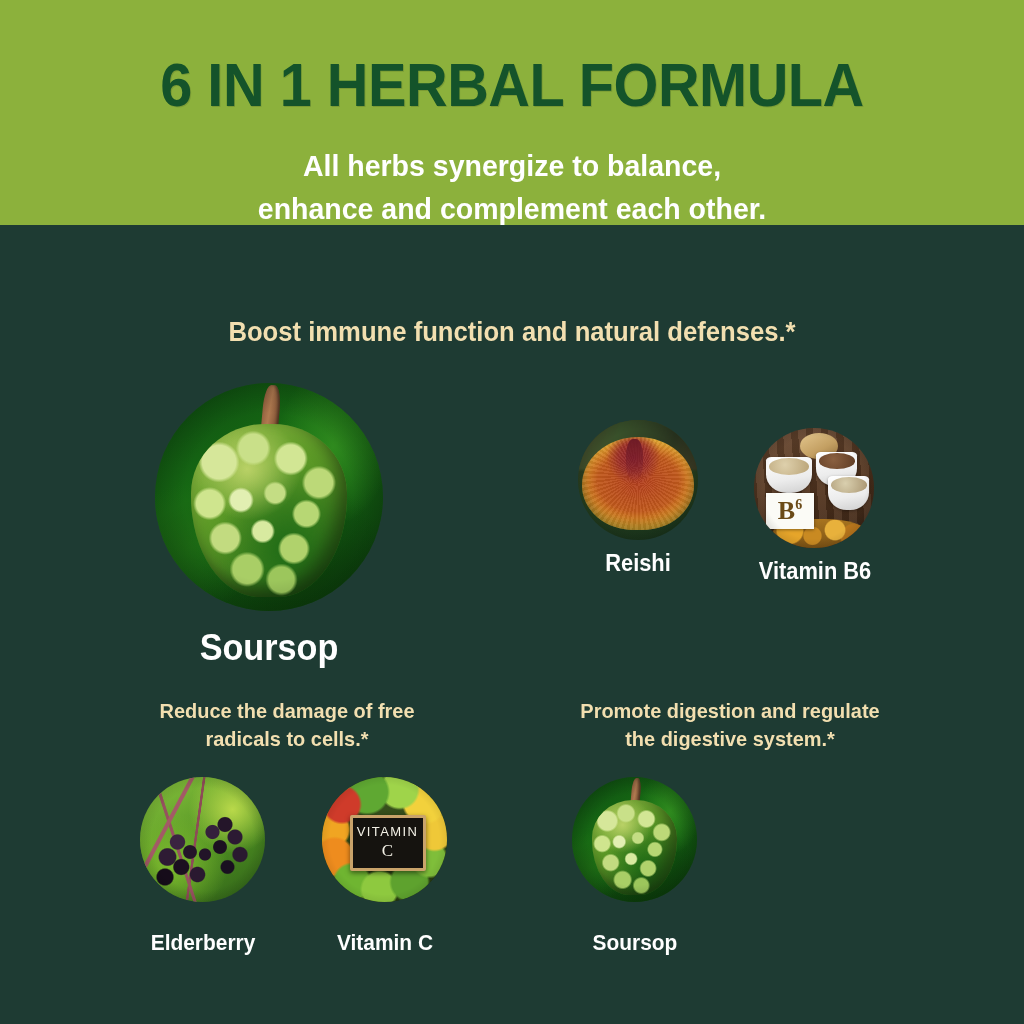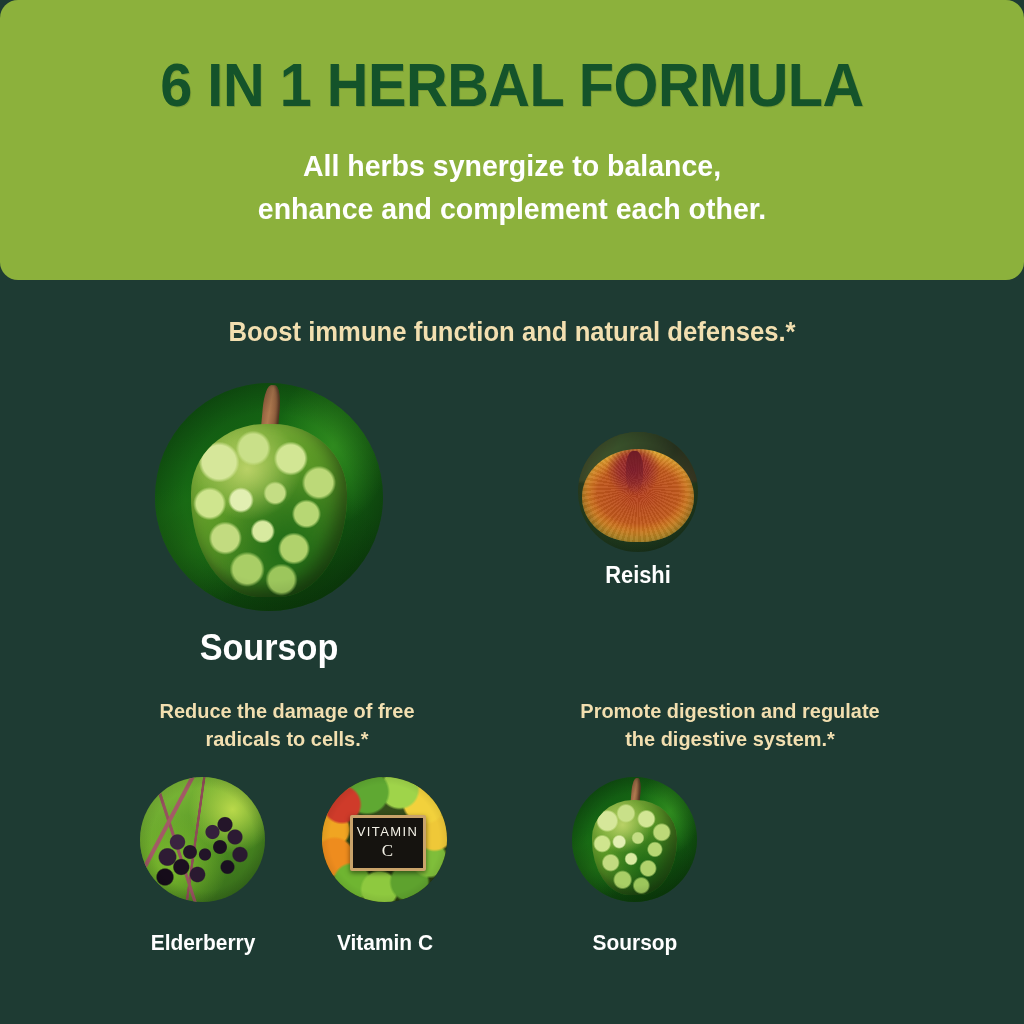--- a/index.html
+++ b/index.html
@@ -19,24 +19,23 @@
     height: 1024px;
     background: #1E3B33;
   }
 
   
   .header {
     position: absolute;
     left: 0;
     top: 0;
     width: 1024px;
-    height: 280px;
+    height: 225px;
     background: #8CB13C;
     text-align: center;
-    border-radius: 18px;
   }
   .header-title {
     margin: 0;
     padding-top: 52px;
     font-size: 62px;
     line-height: 1.06;
     font-weight: 700;
     letter-spacing: -0.5px;
     color: #14532A;
     font-family: "Liberation Sans Narrow", "Liberation Sans", sans-serif;
@@ -103,21 +102,21 @@
     white-space: nowrap;
     font-family: "Liberation Sans Narrow", "Liberation Sans", sans-serif;
   }
 
   
   .tile-soursop-big { left: 155px; top: 383px; width: 228px; }
   .tile-soursop-big .circle { width: 228px; height: 228px; }
   .tile-soursop-big .tile-label { top: 244px; font-size: 36px; }
 
   
-  .tile-reishi { left: 578px; top: 432px; width: 120px; text-align: center; }
+  .tile-reishi { left: 578px; top: 420px; width: 120px; text-align: center; }
   .tile-b6     { left: 754px; top: 428px; width: 122px; }
   .tile-reishi .circle, .tile-b6 .circle { width: 120px; height: 120px; }
   .tile-reishi .tile-label, .tile-b6 .tile-label { top: 130px; font-size: 23px; }
 
   
   .tile-elderberry { left: 140px; top: 777px; width: 125px; }
   .tile-vitc       { left: 322px; top: 777px; width: 125px; }
   .tile-soursop-sm { left: 572px; top: 777px; width: 125px; }
   .tile-zinc       { left: 752px; top: 777px; width: 125px; }
   .tile-elderberry .circle, .tile-vitc .circle,
@@ -415,20 +414,37 @@
         <div class="cap">
           <div class="ridges"></div>
         </div>
         <div class="stalk"></div>
         <div class="vig"></div>
       </div>
     </div>
     <div class="tile-label">Reishi</div>
   </div>
 
+  <div class="tile tile-b6">
+    <div class="circle">
+      <div class="photo ph-b6">
+        <div class="wood"></div>
+        <div class="potato"></div>
+        <div class="bowl b1"></div>
+        <div class="bowl b2"></div>
+        <div class="bowl b3"></div>
+        <div class="nuts"></div>
+        <div class="card">
+          <span class="card-txt"><span>B</span><sup>6</sup></span>
+        </div>
+        <div class="vig"></div>
+      </div>
+    </div>
+    <div class="tile-label">Vitamin B6</div>
+  </div>
 
   <div class="tagline tagline-left">
     <span>Reduce the damage of free</span>
     <span>radicals to cells.*</span>
   </div>
   <div class="tagline tagline-right">
     <span>Promote digestion and regulate</span>
     <span>the digestive system.*</span>
   </div>
 

